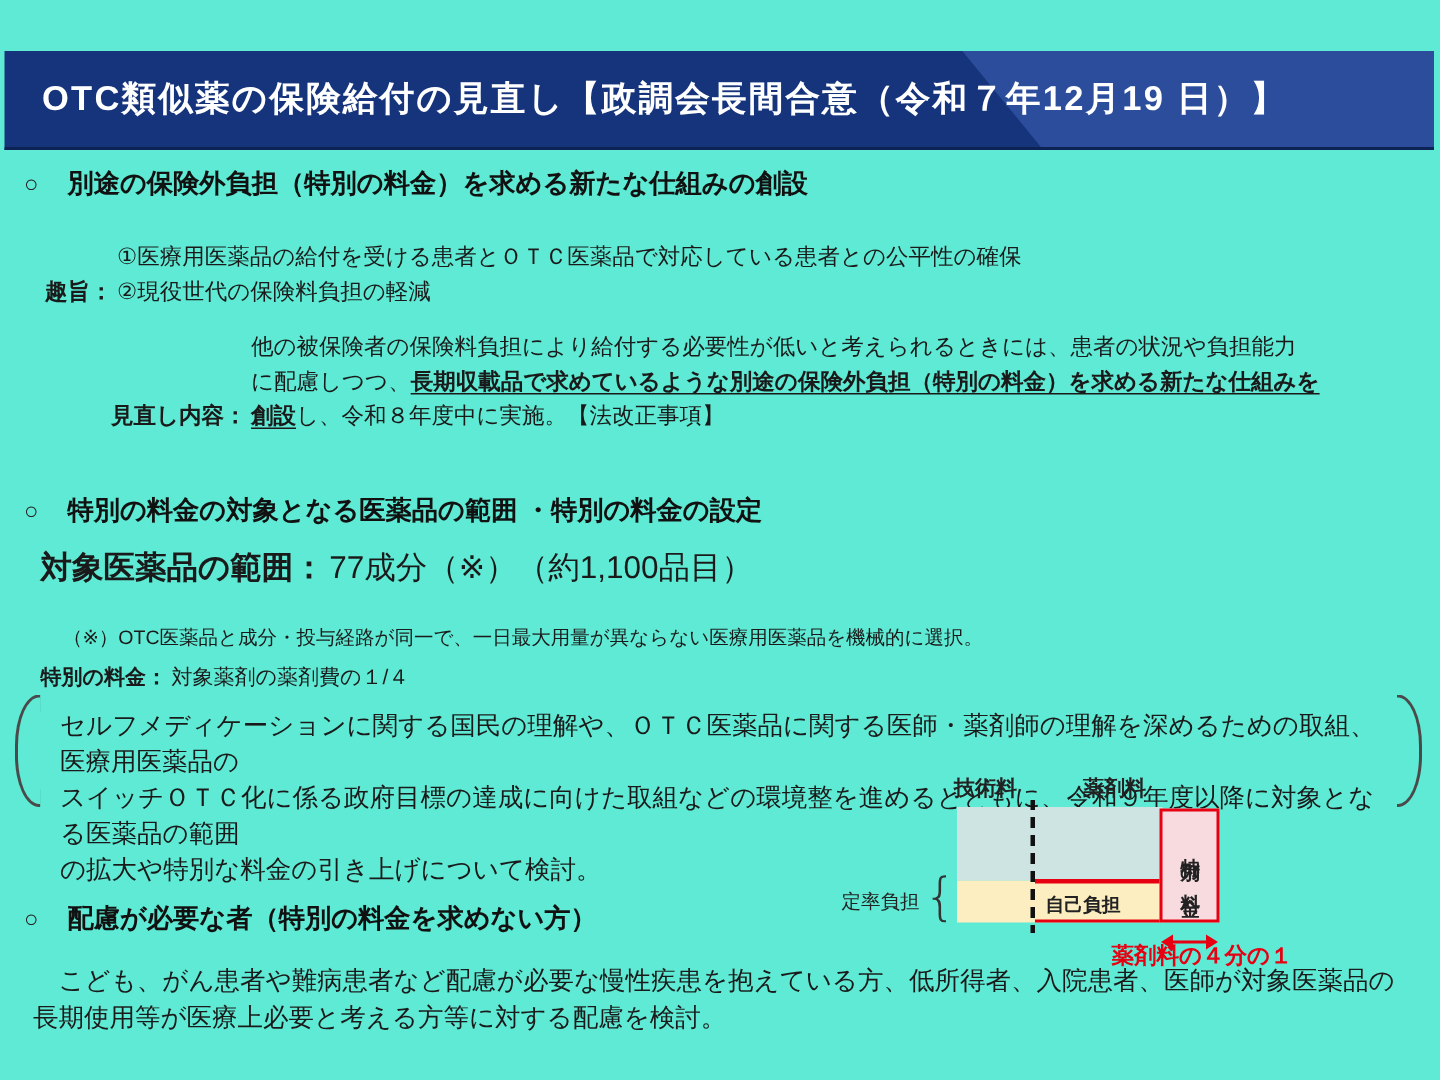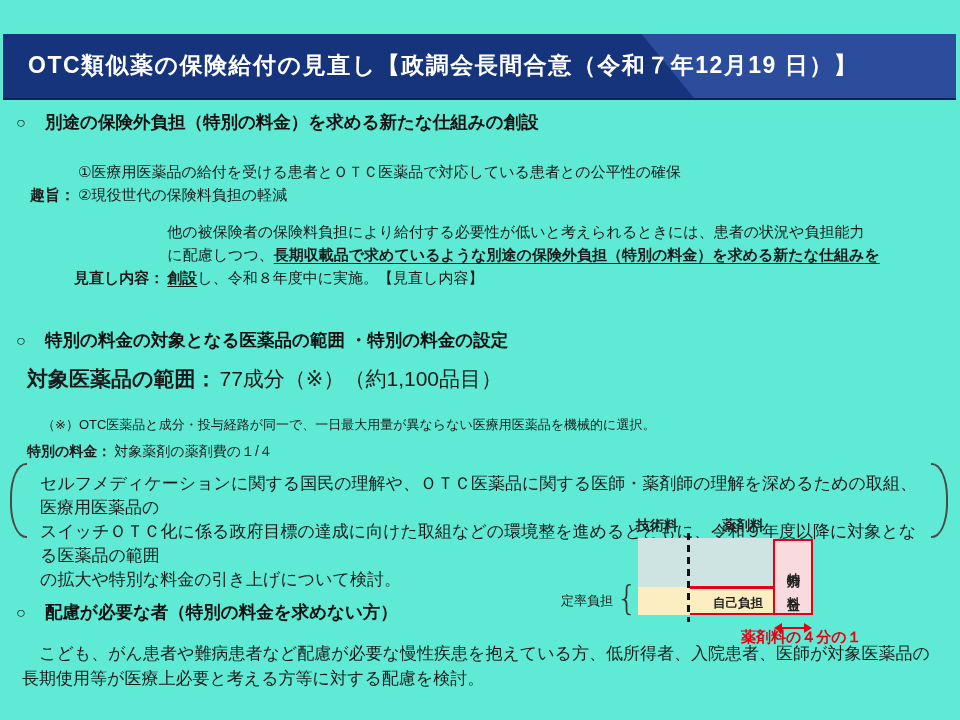--- a/index.html
+++ b/index.html
@@ -37,21 +37,21 @@
   .diagram{position:absolute;left:560px;top:515px;width:398px;height:142px;font-size:14px;}
   .dg-label{position:absolute;font-weight:600;color:#222;white-space:nowrap;}
   .dg-teal{position:absolute;left:78px;top:23px;width:137px;height:49px;background:var(--teal,#CDE4E3);}
   .dg-yellow{position:absolute;left:78px;top:72px;width:137px;height:28px;background:var(--yellow,#FCEEC0);}
   .dg-pink{position:absolute;left:213px;top:24px;width:36px;height:72px;background:var(--pink,#F7DBDF);
     border:2.5px solid var(--accent_red,#E60012);display:flex;align-items:center;justify-content:center;}
   .dg-pink .vtext{writing-mode:vertical-rl;font-size:13px;letter-spacing:3px;color:#222;font-weight:600;}
   .dg-dash{position:absolute;left:127px;top:18px;width:3px;height:89px;
     background:repeating-linear-gradient(to bottom,#111 0 7px,transparent 7px 12px);}
   .dg-redline{position:absolute;height:2.5px;background:var(--accent_red,#E60012);}
-  .dg-selfpay{position:absolute;left:153px;top:80px;font-size:12.5px;font-weight:600;color:#222;white-space:nowrap;}
+  .dg-selfpay{position:absolute;left:137px;top:80px;font-size:12.5px;font-weight:600;color:#222;white-space:nowrap;}
   .dg-copay{position:absolute;left:1px;top:77px;font-size:13px;color:#222;white-space:nowrap;text-align:center;}
   .dg-brace{position:absolute;left:56px;top:66px;font-size:34px;font-weight:200;line-height:34px;color:#333;
     font-family:"DejaVu Sans",sans-serif;}
   .dbl-arrow{position:absolute;left:214px;top:108px;width:38px;height:10px;}
   .dbl-arrow .aline{position:absolute;left:5px;right:5px;top:3.5px;height:2.5px;background:var(--accent_red,#E60012);}
   .dbl-arrow::before{content:'';position:absolute;left:0;top:0;width:0;height:0;
     border:5px solid transparent;border-left:0;border-right:8px solid var(--accent_red,#E60012);}
   .dbl-arrow::after{content:'';position:absolute;right:0;top:0;width:0;height:0;
     border:5px solid transparent;border-right:0;border-left:8px solid var(--accent_red,#E60012);}
   .dg-caption{position:absolute;left:181px;top:113px;font-size:15px;font-weight:bold;
@@ -74,21 +74,21 @@
     <span class="sec-title">別途の保険外負担（特別の料金）を求める新たな仕組みの創設</span>
   </div>
 
   <div class="row" style="left:30px;top:160px;width:900px;">
     <span class="lbl">趣旨：</span>
     <div class="lines">①医療用医薬品の給付を受ける患者とＯＴＣ医薬品で対応している患者との公平性の確保<br>②現役世代の保険料負担の軽減</div>
   </div>
 
   <div class="row" style="left:28px;top:220px;width:905px;margin-left:46px;">
     <span class="lbl">見直し内容：</span>
-    <div class="lines"><span>他の被保険者の保険料負担により給付する必要性が低いと考えられるときには、患者の状況や負担能力</span><br><span>に配慮しつつ、</span><span class="seg-b seg-u">長期収載品で求めているような別途の保険外負担（特別の料金）を求める新たな仕組みを</span><br><span class="seg-b seg-u">創設</span><span>し、令和８年度中に実施。【見直し内容】</span></div>
+    <div class="lines"><span>他の被保険者の保険料負担により給付する必要性が低いと考えられるときには、患者の状況や負担能力</span><br><span>に配慮しつつ、</span><span class="seg-b seg-u">長期収載品で求めているような別途の保険外負担（特別の料金）を求める新たな仕組みを</span><br><span class="seg-b seg-u">創設</span><span>し、令和８年度中に実施。【法改正事項】</span></div>
   </div>
 
   <div class="sec-head" style="left:16px;top:328px;">
     <span class="marker">○</span>
     <span class="sec-title">特別の料金の対象となる医薬品の範囲 ・特別の料金の設定</span>
   </div>
 
   <div class="row" style="left:27px;top:367px;font-size:21px;">
     <span class="lbl">対象医薬品の範囲：</span>
     <span class="val">77成分（※）（約1,100品目）</span>

